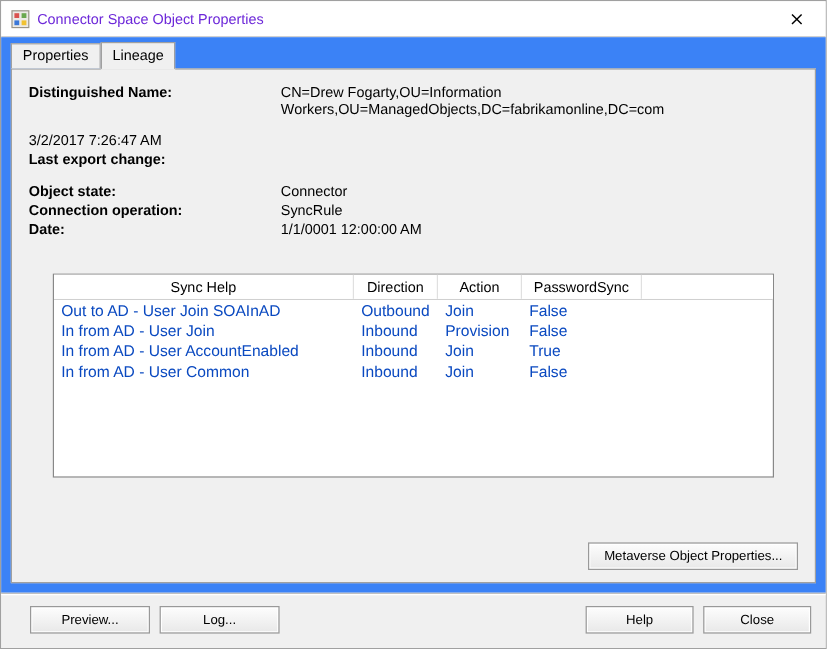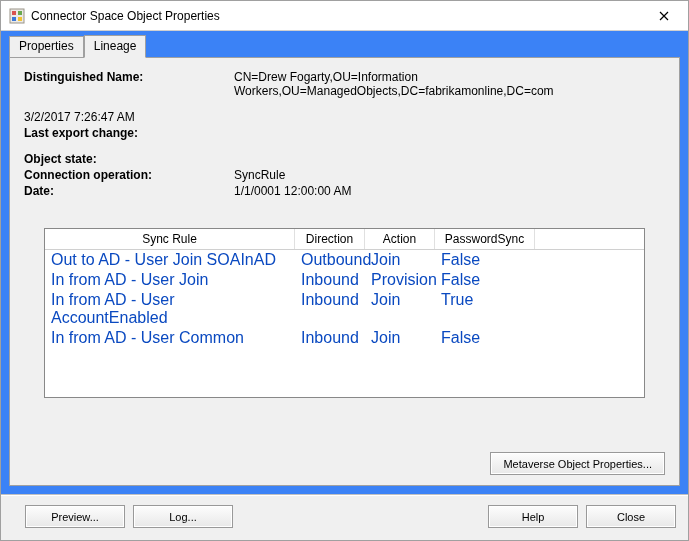--- a/index.html
+++ b/index.html
@@ -29,21 +29,21 @@
     align-items: center;
     padding: 0 2px 0 8px;
   }
   .titlebar .app-icon {
     width: 16px; height: 16px; margin-right: 6px;
     display:flex;align-items:center;justify-content:center;
   }
   .titlebar .title {
     flex: 1;
     font-size: 12px;
-    color: #000000;
+    color: #6d28d9;
   }
   .titlebar .close {
     width: 44px; height: 28px;
     display: flex; align-items: center; justify-content: center;
     color: #000;
     cursor: pointer;
   }
   .close svg { width: 10px; height: 10px; }
 
   .client {
@@ -127,21 +127,21 @@
   .gh:last-child { border-right: none; flex:1;}
   .c-rule { width: 250px; text-align: center; }
   .c-dir  { width: 70px; }
   .c-act  { width: 70px; }
   .c-ps   { width: 100px; }
   .c-rest { flex: 1; }
 
   .grid-body {
     flex: 1;
     overflow: auto;
-    font-size: 16px;
+    font-size: 13px;
   }
   .grow {
     display: flex;
     padding: 0 0;
   }
   .gc {
     padding: 1px 6px;
     color: #0a49c0;
   }
   .gc.rule { width: 250px; }
@@ -225,34 +225,35 @@
         </div>
         <div class="row">
           <div class="lbl">Last export change:</div>
           <div class="val"></div>
         </div>
 
         <div class="block-gap"></div>
 
         <div class="row">
           <div class="lbl">Object state:</div>
+          <div class="val">Connector</div>
         </div>
         <div class="row">
           <div class="lbl">Connection operation:</div>
           <div class="val">SyncRule</div>
         </div>
         <div class="row">
           <div class="lbl">Date:</div>
           <div class="val">1/1/0001 12:00:00 AM</div>
         </div>
       </div>
 
       <div class="grid-wrap">
         <div class="grid-head">
-          <div class="gh c-rule">Sync Rule</div>
+          <div class="gh c-rule">Sync Help</div>
           <div class="gh c-dir">Direction</div>
           <div class="gh c-act">Action</div>
           <div class="gh c-ps">PasswordSync</div>
           <div class="gh c-rest"></div>
         </div>
         <div class="grid-body">
           <div class="grow">
             <div class="gc rule">Out to AD - User Join SOAInAD</div>
             <div class="gc dir">Outbound</div>
             <div class="gc act">Join</div>

